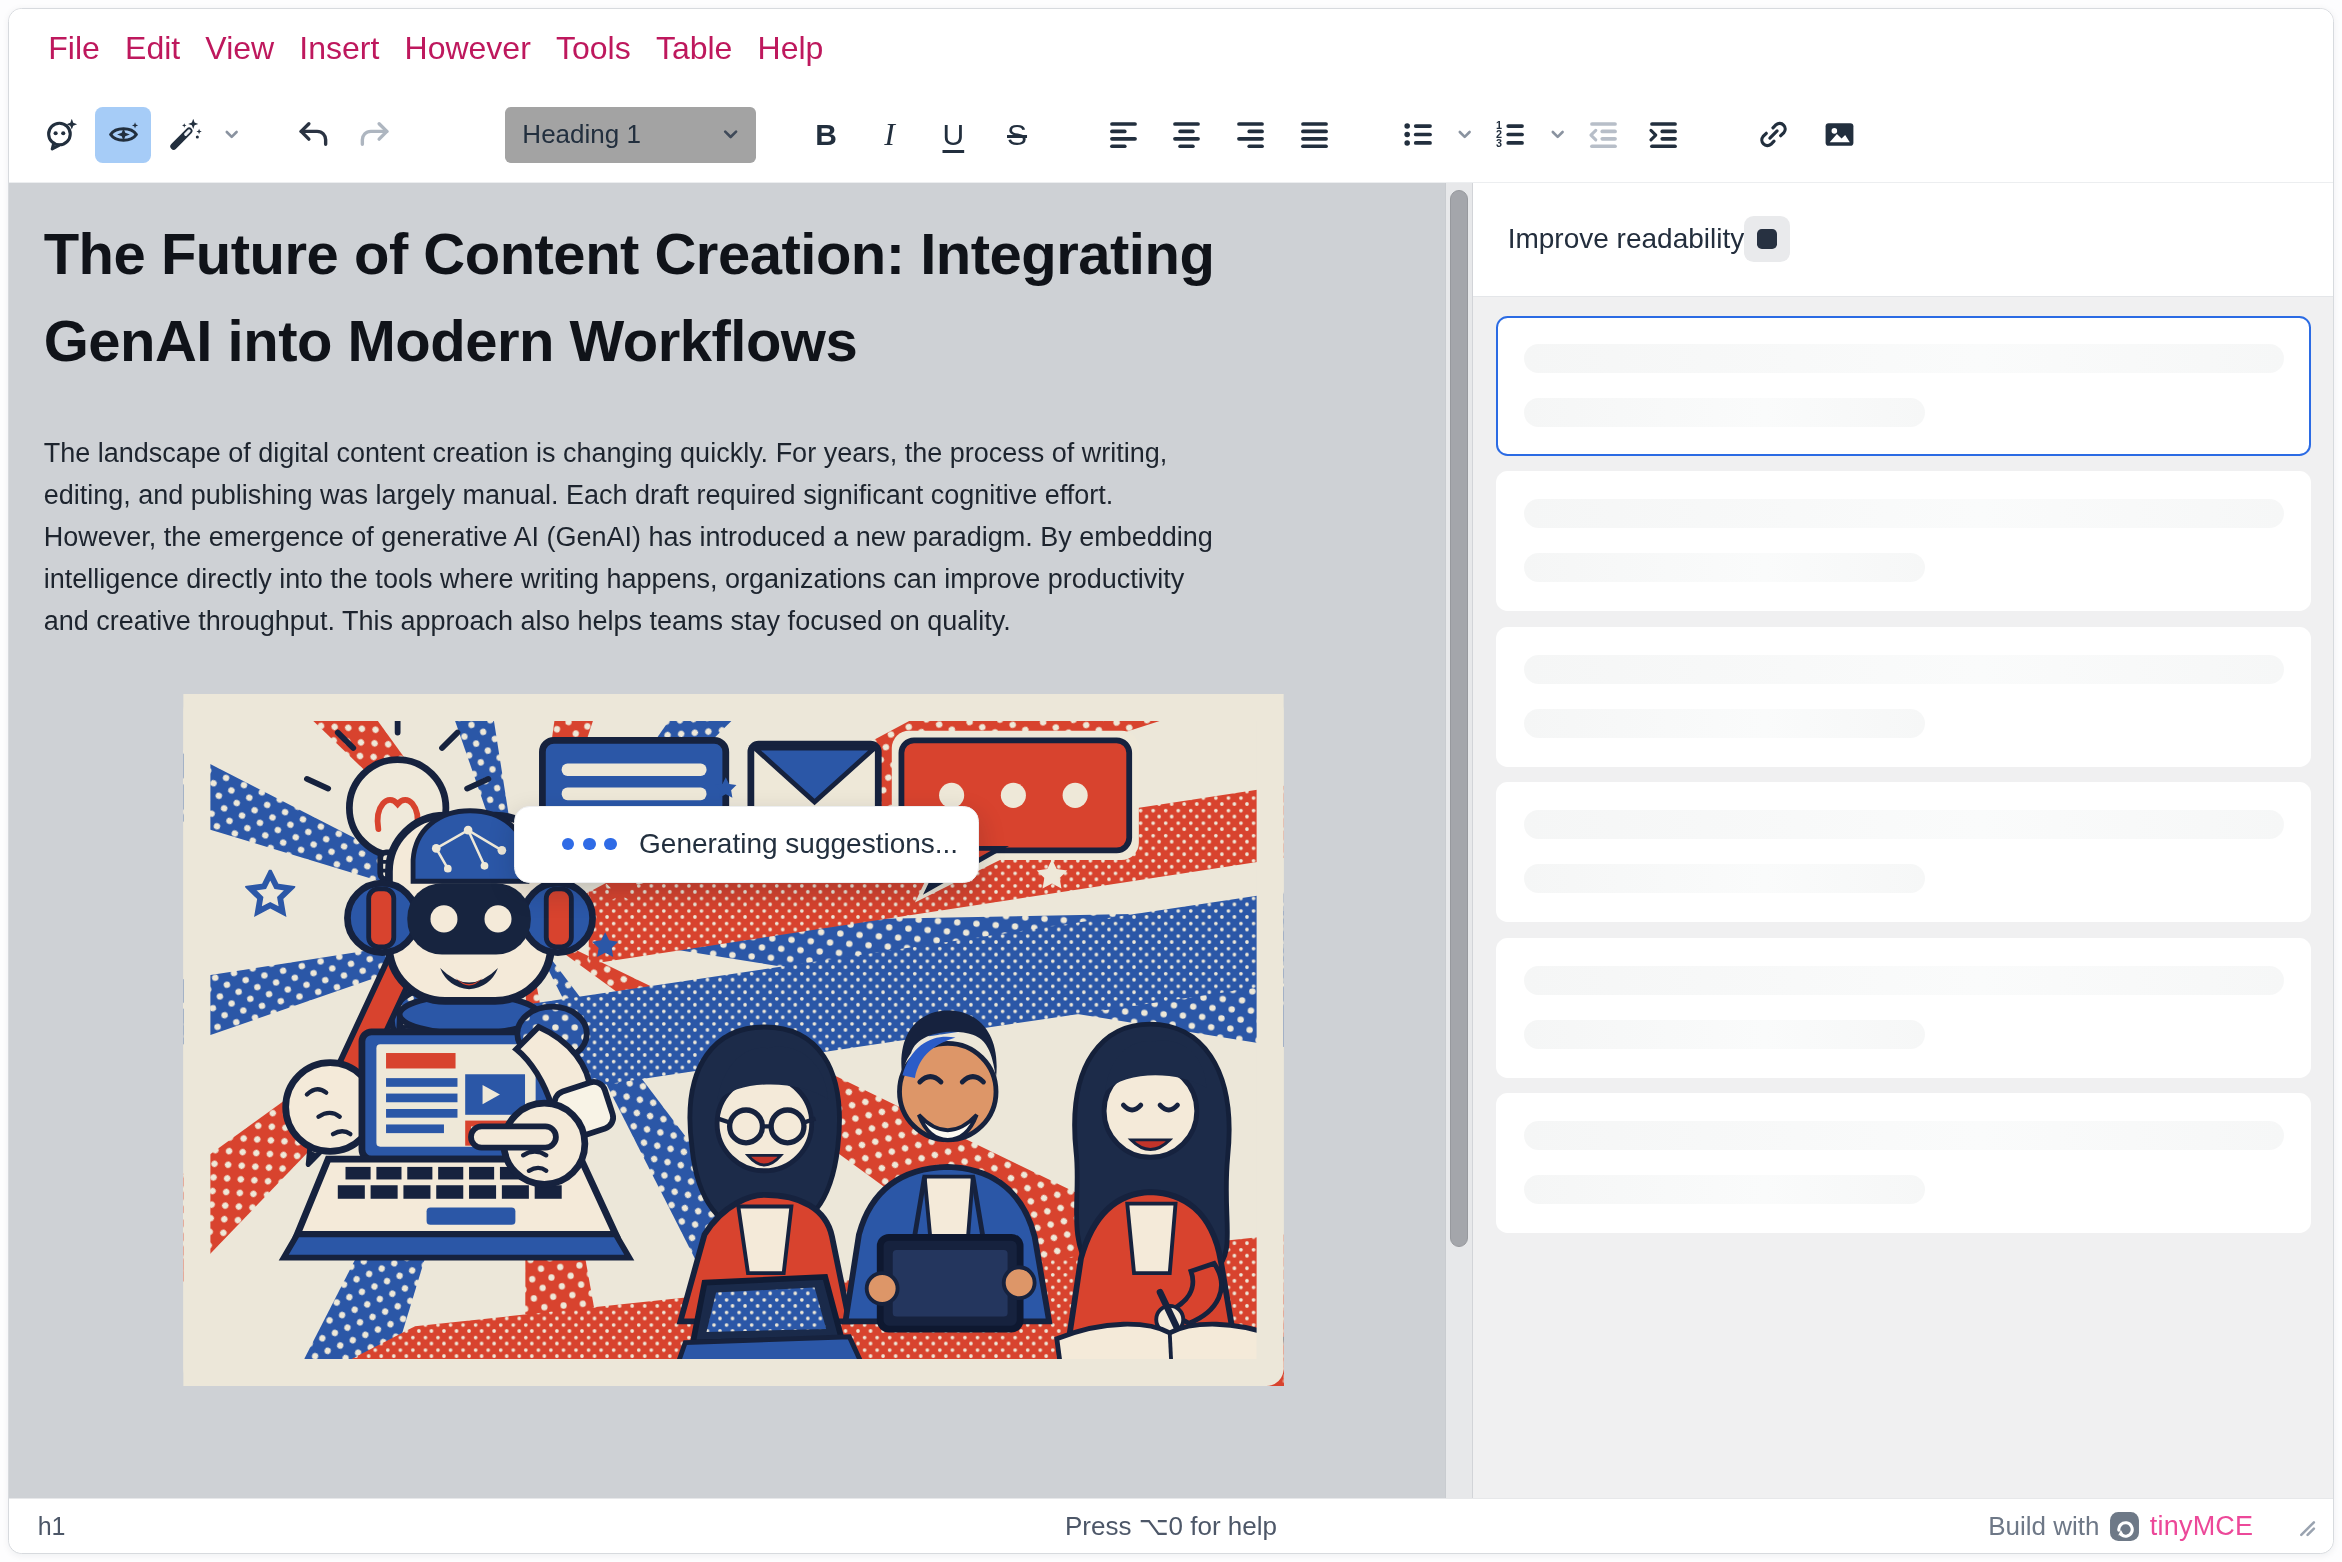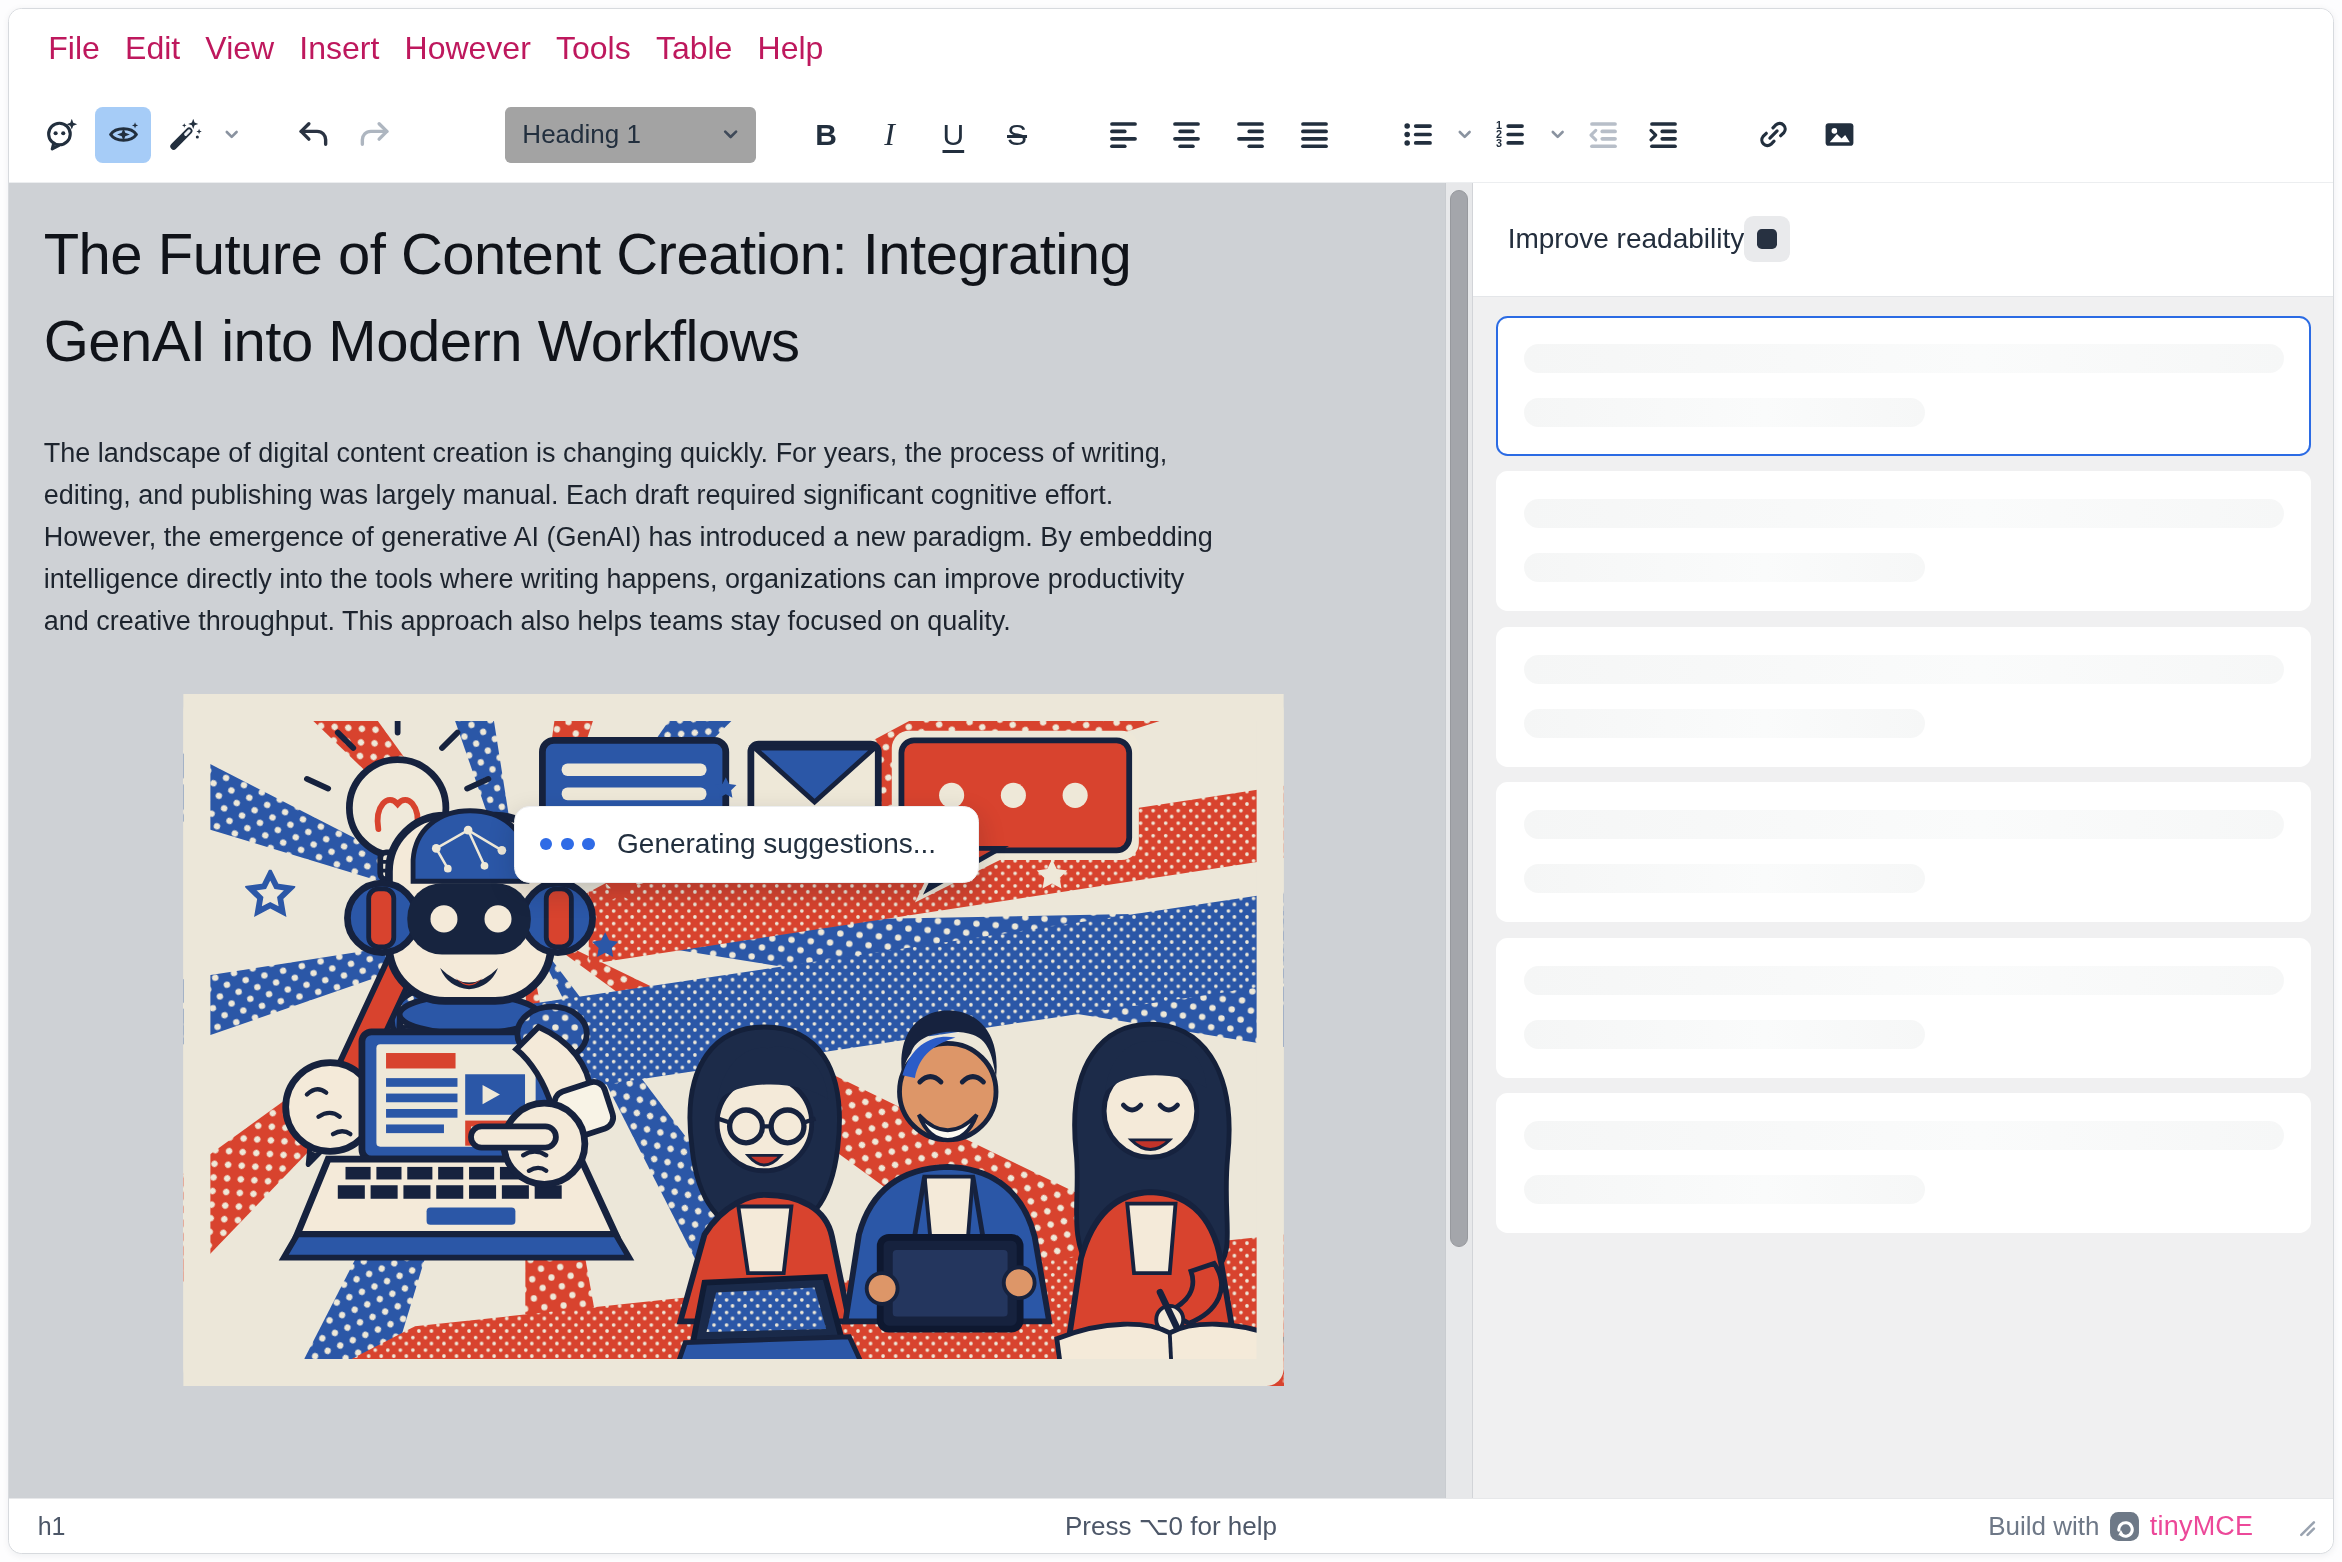--- a/index.html
+++ b/index.html
@@ -57,37 +57,37 @@
   .ml50 { margin-left: 48px; } .ml56 { margin-left: 54px; }
   .g { display: flex; align-items: center; gap: 5.8px; }
   .g.tight { gap: 3.9px; }
   
   .main { flex: 1; display: flex; min-height: 0; }
   .editor {
     width: 1436px; flex: none; position: relative;
     background: var(--editor_backdrop, #ced1d5); overflow: hidden;
   }
   .doc-title {
-    margin: 27px 0 0 35px; font-size: 58px; line-height: 87px; font-weight: normal;
+    margin: 27px 0 0 35px; font-size: 58px; line-height: 87px; font-weight: bold;
     letter-spacing: -0.5px; color: #101319; white-space: pre-line;
   }
   .doc-para {
     margin: 48px 0 0 35px; font-size: 27px; line-height: 42px;
     color: #1d242e; white-space: pre-line;
   }
   .doc-figure { margin: 52px 0 0 174px; width: 1101px; height: 692px; }
   .doc-caption {
     margin-top: 15.4px; text-align: center; font-size: 27px; line-height: 42px;
     color: #8c9199; white-space: pre-line;
   }
   .gen-pill {
     position: absolute; left: 505px; top: 623px; height: 77px; width: 465px;
     background: #fff; border-radius: 15.4px; border: 1px solid #edeef0;
     box-shadow: 0 9.7px 27px rgba(15,23,42,.20);
-    display: flex; align-items: center; padding-left: 25px; gap: 8.7px; z-index: 6;
+    display: flex; align-items: center; padding-left: 47px; gap: 8.7px; z-index: 6;
   }
   .gen-pill .dot {
     width: 12.6px; height: 12.6px; border-radius: 50%;
     background: var(--loading_dot_blue, #2f6be6);
     animation: pulse 1.2s infinite ease-in-out;
   }
   .gen-pill .dot:nth-child(2) { animation-delay: .2s; }
   .gen-pill .dot:nth-child(3) { animation-delay: .4s; }
   @keyframes pulse { 0%,100% { opacity: 1; } 50% { opacity: .45; } }
   .gen-pill .lbl { font-size: 28px; color: #222f3e; margin-left: 13.5px; }

